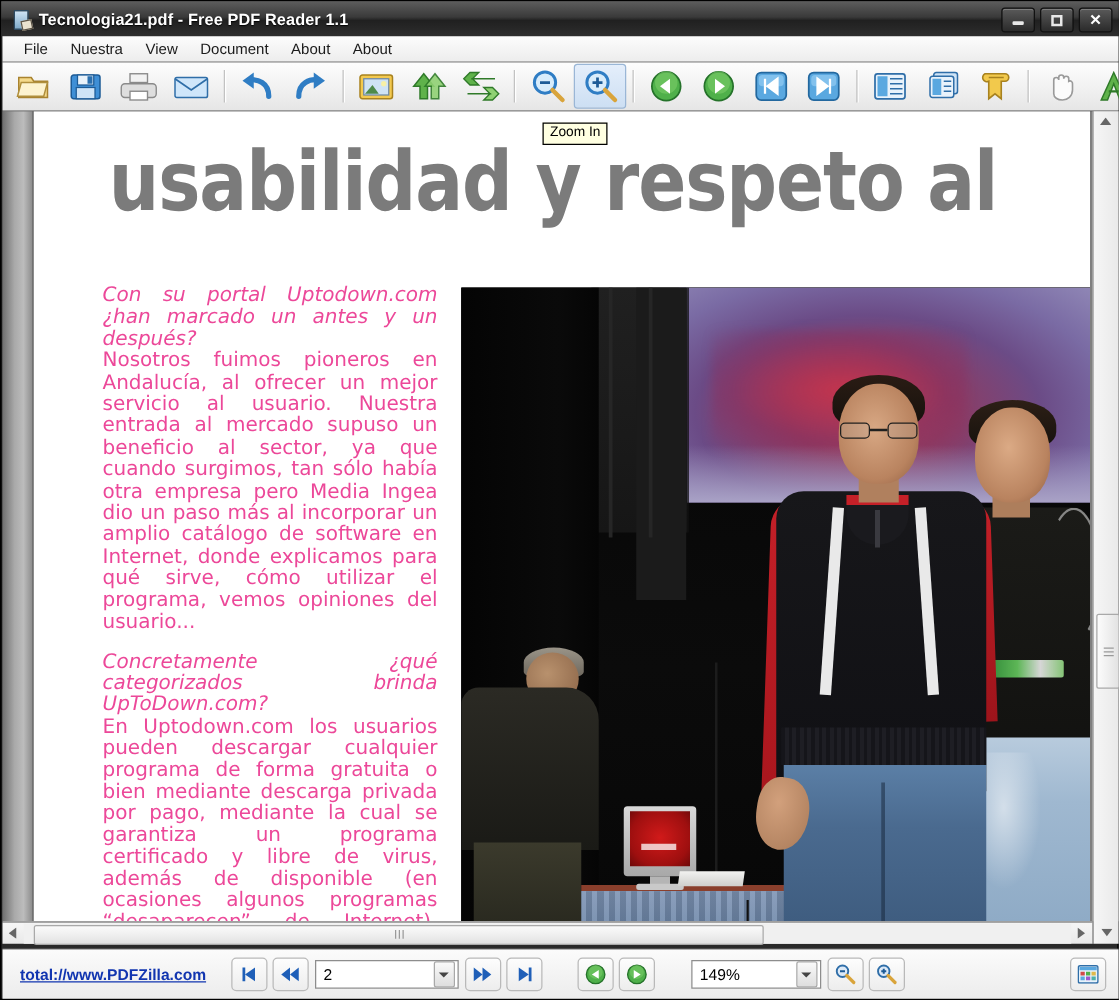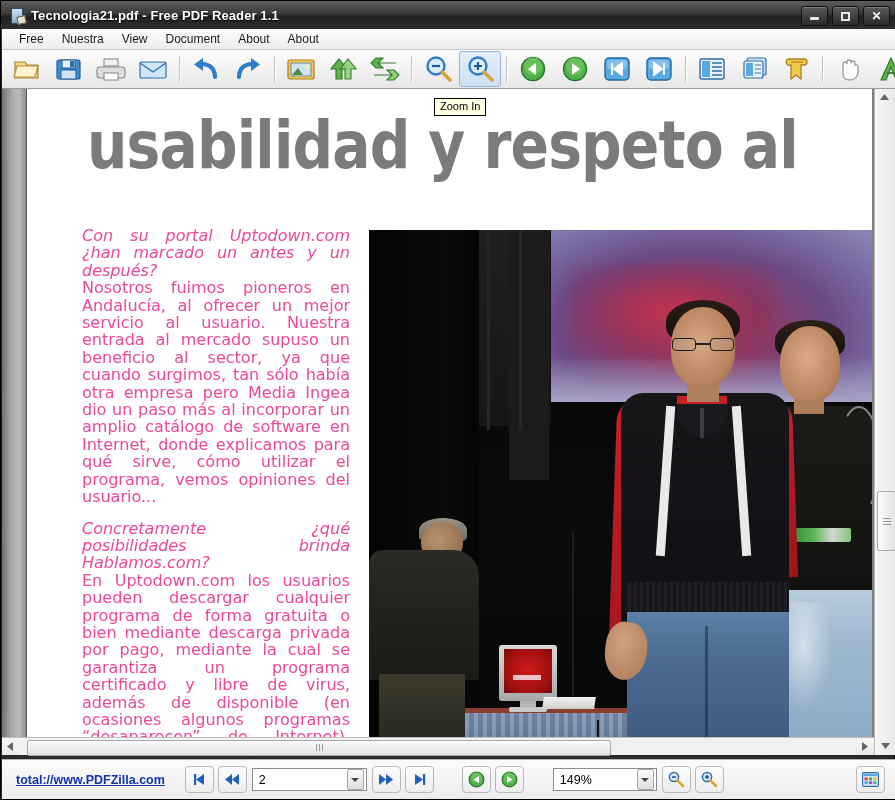--- a/index.html
+++ b/index.html
@@ -411,21 +411,21 @@
       <div class="win-btn">
           <span class="gl-max"></span>
         </div>
       <div class="win-btn">
           <span class="gl-cls">✕</span>
         </div>
     </div>
   </div>
 
   <div class="menubar">
-    <div class="menu-item">Free</div>
+    <div class="menu-item">File</div>
     <div class="menu-item">Nuestra</div>
     <div class="menu-item">View</div>
     <div class="menu-item">Document</div>
     <div class="menu-item">About</div>
     <div class="menu-item">About</div>
   </div>
 
   <div class="toolbar">
 
     <div class="tbtn">
@@ -601,21 +601,21 @@
     <div class="gutter"></div>
 
     <div class="page">
 
       <div class="heading">usabilidad y respeto al</div>
 
       <div class="col">
         <p class="q">Con su portal Uptodown.com ¿han marcado un antes y un después?</p>
         <p>Nosotros fuimos pioneros en Andalucía, al ofrecer un mejor servicio al usuario. Nuestra entrada al mercado supuso un beneficio al sector, ya que cuando surgimos, tan sólo había otra empresa pero Media Ingea dio un paso más al incorporar un amplio catálogo de software en Internet, donde explicamos para qué sirve, cómo utilizar el programa, vemos opiniones del usuario...</p>
         <div class="gap"></div>
-        <p class="q">Concretamente ¿qué posibilidades brinda Hablamos.com?</p>
+        <p class="q">Concretamente ¿qué categorizados brinda UpToDown.com?</p>
         <p>En Uptodown.com los usuarios pueden descargar cualquier programa de forma gratuita o bien mediante descarga privada por pago, mediante la cual se garantiza un programa certificado y libre de virus, además de disponible (en ocasiones algunos programas “desaparecen” de Internet). Hablamos en total de un catálogo con más de 6.000 programas actualizados y categorizados (Internet, fondos de escritorio, utilidades, antivirus, por</p>
       </div>
 
       <div class="photo">
         <div class="ph-dark"></div>
         <div class="ph-screen">
           <div class="blob"></div>
             <div class="wash"></div>
         </div>
         <div class="ph-panel"></div>

